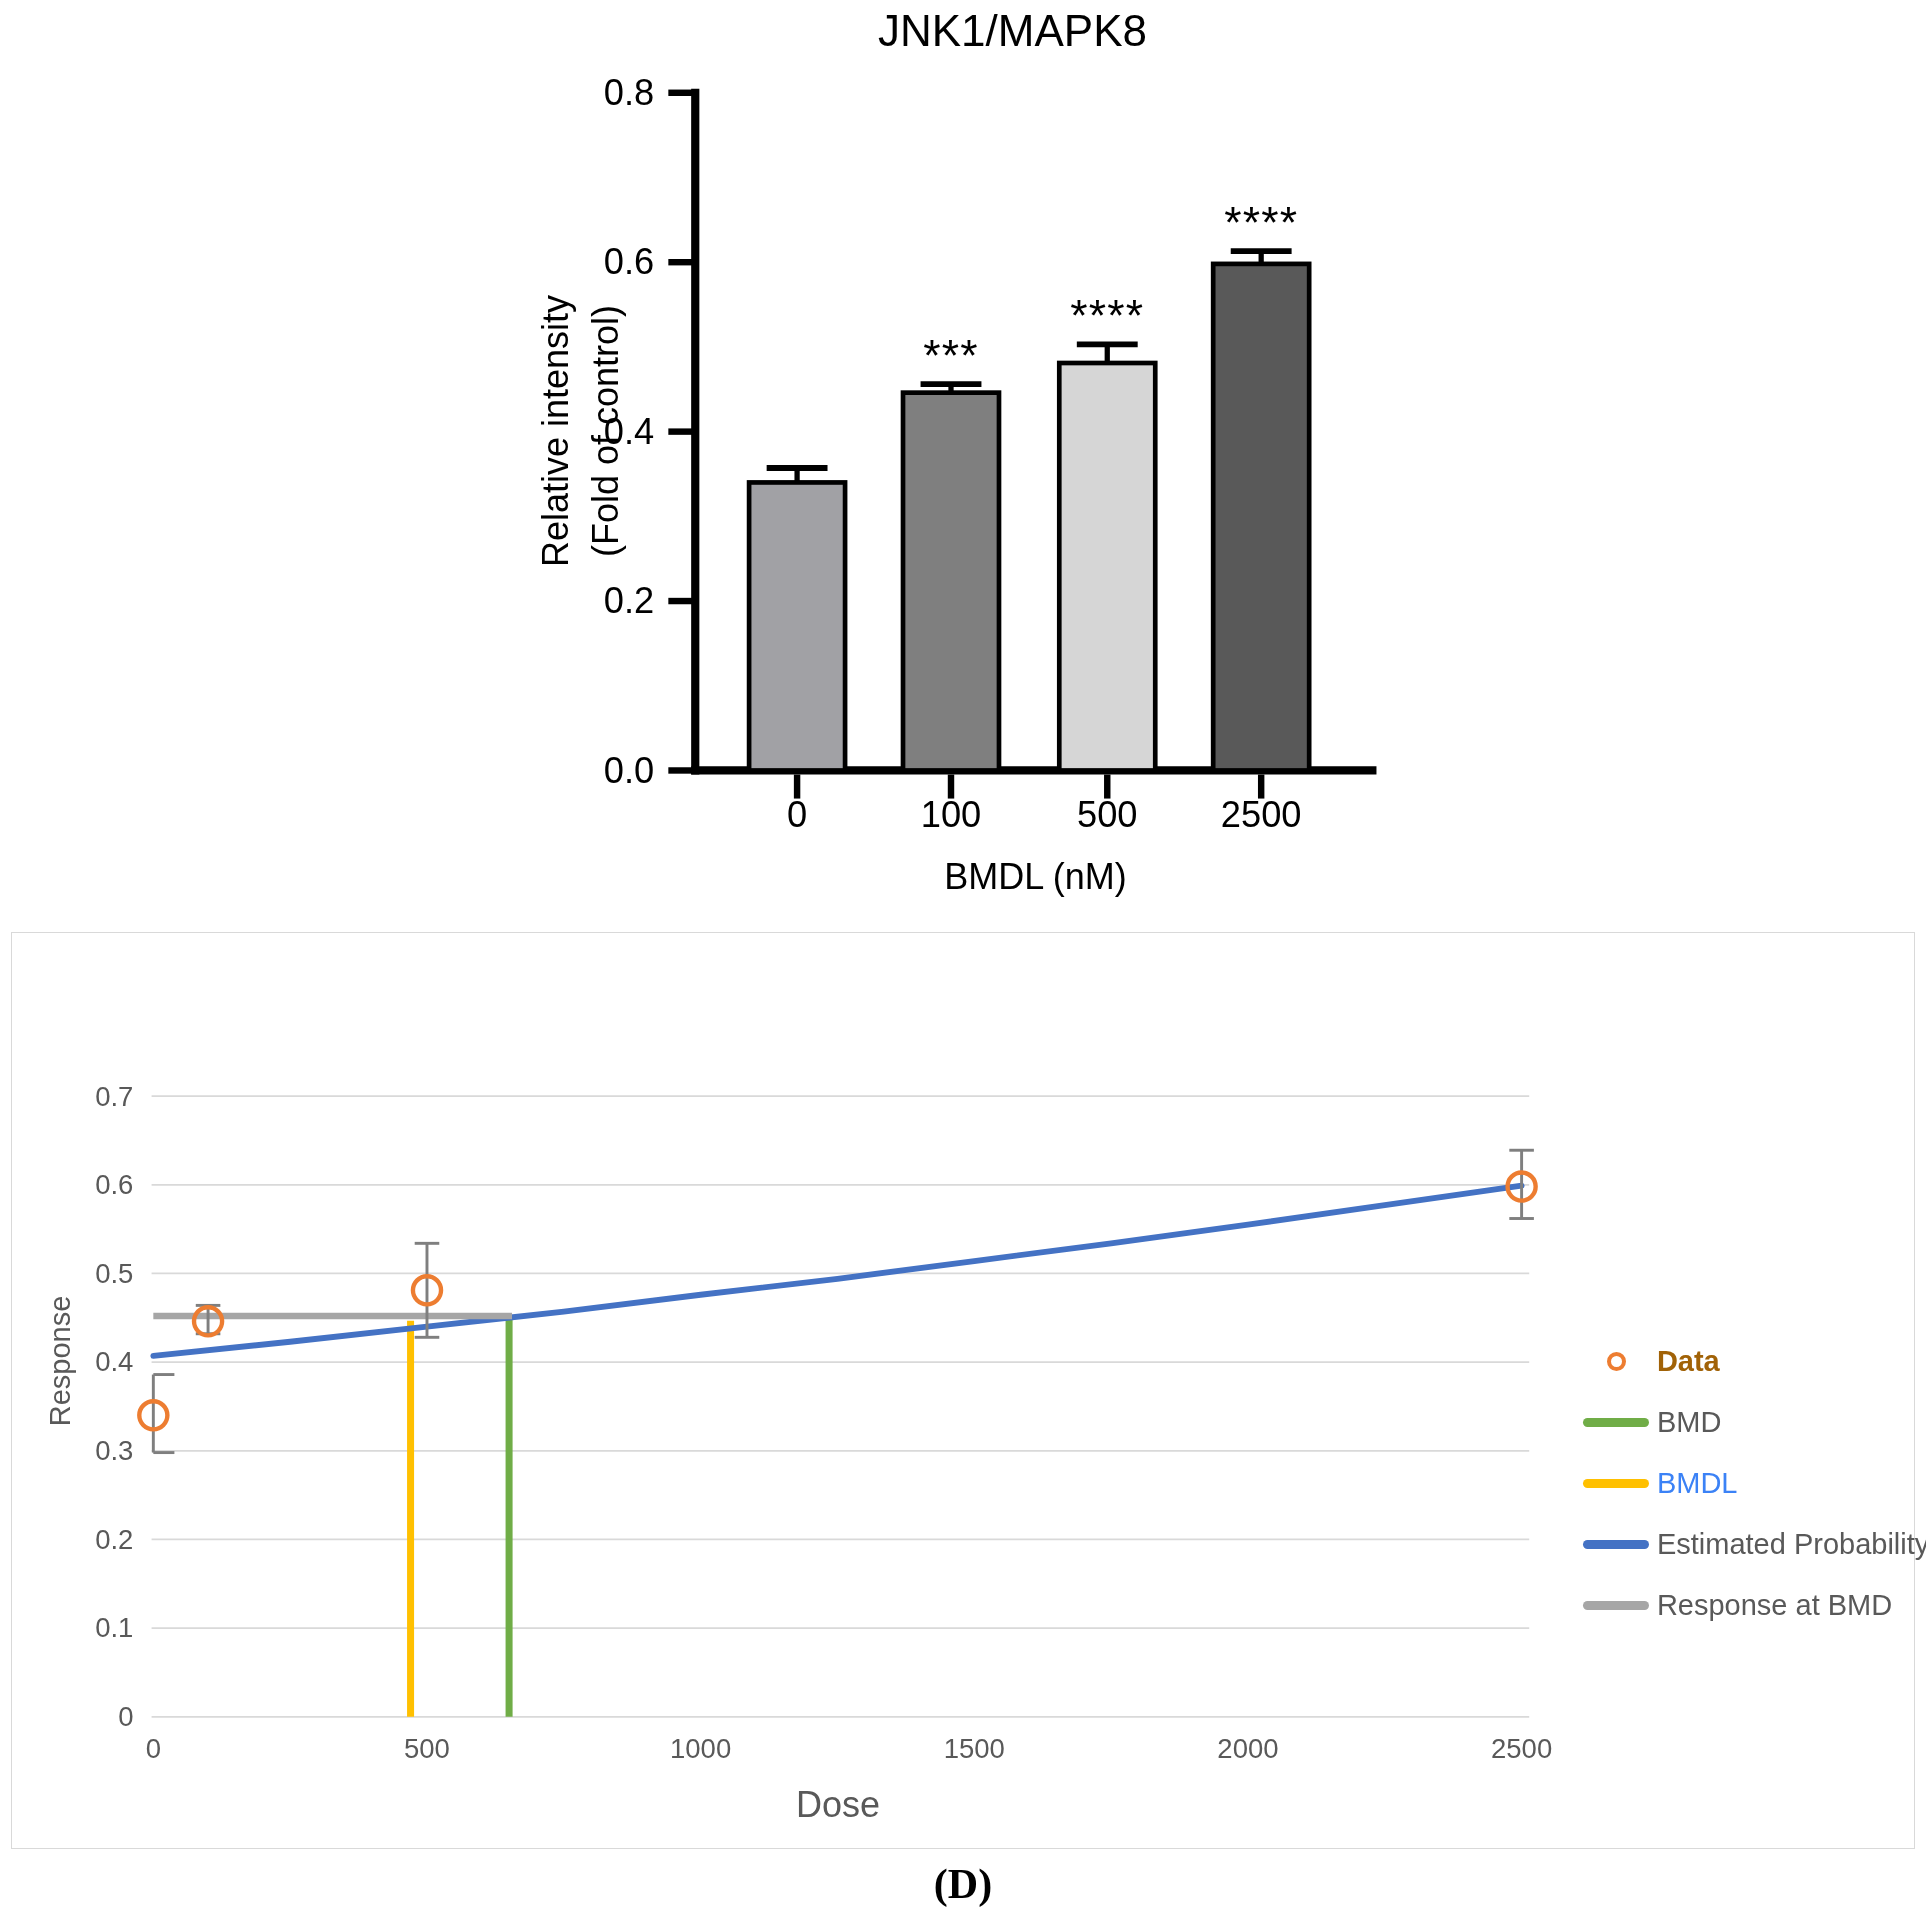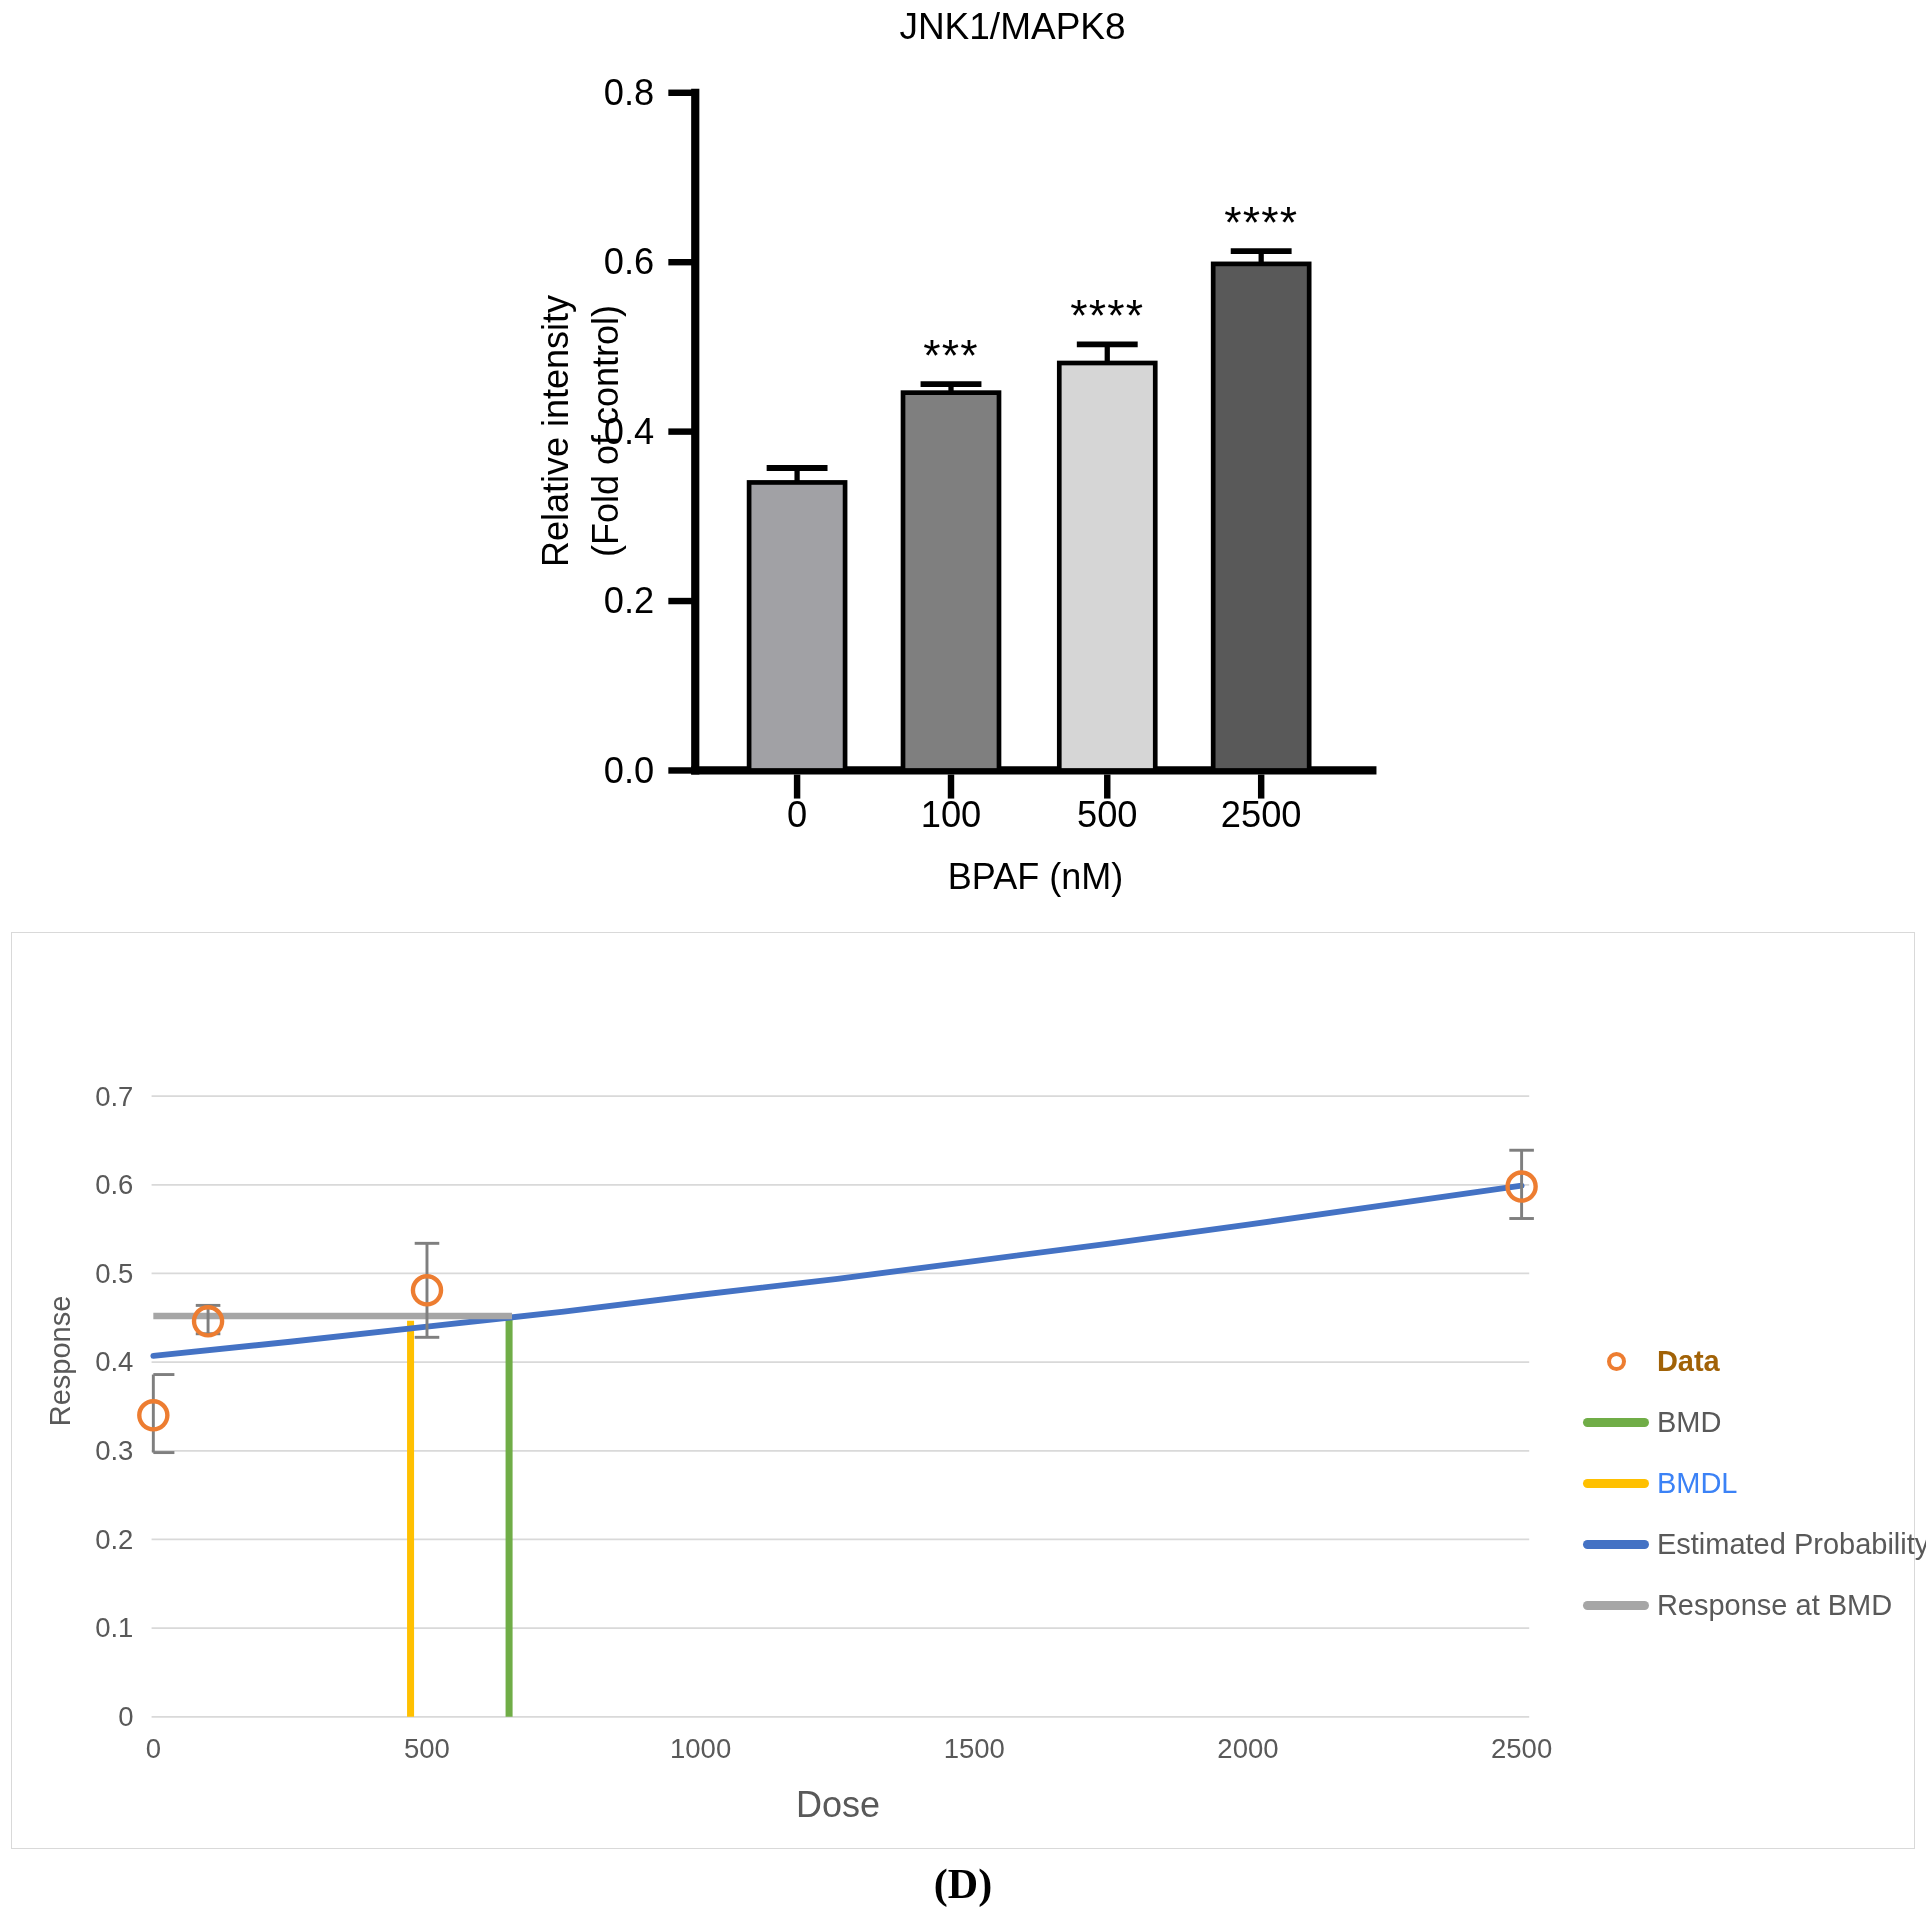--- a/index.html
+++ b/index.html
@@ -3,21 +3,21 @@
 <meta charset="utf-8">
 <style>
   html,body{margin:0;padding:0;background:#ffffff;}
   body{width:1926px;height:1919px;position:relative;overflow:hidden;
        font-family:"Liberation Sans","DejaVu Sans",sans-serif;}
   .abs{position:absolute;}
   #gfx{position:absolute;left:0;top:0;}
 
   
   .prism-title{left:673px;top:5.9px;width:679px;text-align:center;
-               font-size:37px;color:#000;}
+               font-size:44px;color:#000;}
   .prism-ylabel{left:581px;top:431px;transform:translate(-50%,-50%) rotate(-90deg);
                 font-size:36px;line-height:50px;color:#000;text-align:center;white-space:nowrap;}
   .prism-xlabel{left:696px;top:856px;width:679px;text-align:center;
                 font-size:36px;color:#000;}
 
   
   .bmds-box{left:10.5px;top:932px;width:1904px;height:917px;
             border:1.8px solid #D9D9D9;box-sizing:border-box;background:transparent;}
   .bmds-title{left:117px;top:955px;width:1756px;text-align:center;
               font-size:35px;line-height:53px;color:#595959;}
@@ -123,21 +123,21 @@
     <line x1="2579" y1="1964.915" x2="2621" y2="1964.915" stroke="#7F7F7F" stroke-width="5"></line>
     <line x1="2579" y1="2081.5699999999997" x2="2621" y2="2081.5699999999997" stroke="#7F7F7F" stroke-width="5"></line>
     <circle cx="2600" cy="2027.0300000000002" r="24" fill="none" stroke="#ED7D31" stroke-width="7.5"></circle>
   </svg>
 
 <div class="abs prism-title">JNK1/MAPK8</div>
 <div class="abs prism-ylabel">
   <div>Relative intensity</div>
   <div>(Fold of control)</div>
 </div>
-<div class="abs prism-xlabel">BPAF (nM)</div>
+<div class="abs prism-xlabel">BMDL (nM)</div>
 
 <div class="abs bmds-title" style="color: rgb(89, 89, 89);">
 </div>
 <div class="abs bmds-ylabel" style="color: rgb(89, 89, 89);">Response</div>
 <div class="abs bmds-xlabel" style="color: rgb(89, 89, 89);">Dose</div>
 
 <div class="abs bmds-legend" id="legend">
     <div class="legend-row">
       <span class="sw">
         <span class="ring" style="border-color: rgb(237, 125, 49);"></span>

